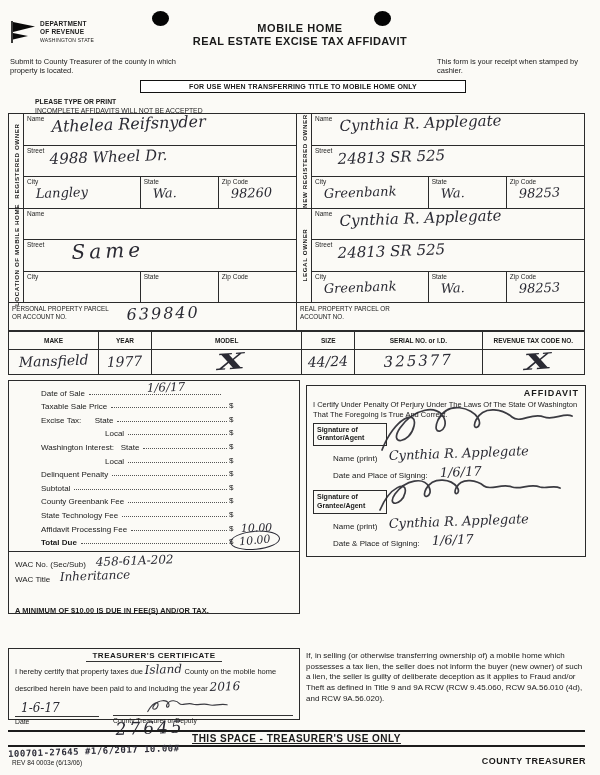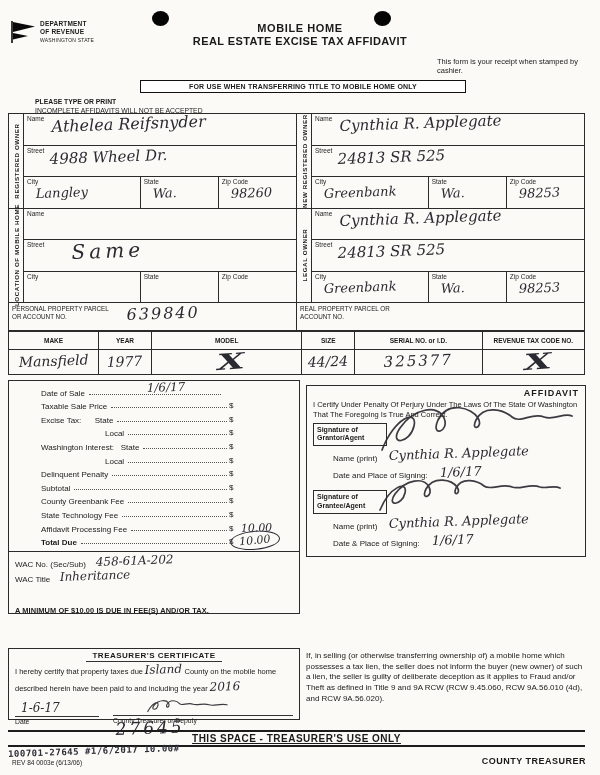--- a/index.html
+++ b/index.html
@@ -117,20 +117,21 @@
     <div class="lt">
       <div>DEPARTMENT</div>
       <div>OF REVENUE</div>
       <div class="ws">WASHINGTON STATE</div>
     </div>
   </div>
 
   <div class="abs title1">MOBILE HOME</div>
   <div class="abs title2">REAL ESTATE EXCISE TAX AFFIDAVIT</div>
 
+  <div class="abs subnote" style="left:10px;top:57px;width:170px;">Submit to County Treasurer of the county in which property is located.</div>
   <div class="abs subnote" style="left:437px;top:57px;width:150px;">This form is your receipt when stamped by cashier.</div>
 
   <div class="abs" id="banner">FOR USE WHEN TRANSFERRING TITLE TO MOBILE HOME ONLY</div>
 
   <div class="abs" id="typenote">
     <div style="font-weight:bold;">PLEASE TYPE OR PRINT</div>
     <div>INCOMPLETE AFFIDAVITS WILL NOT BE ACCEPTED</div>
   </div>
 
   <div class="abs" id="owners">

